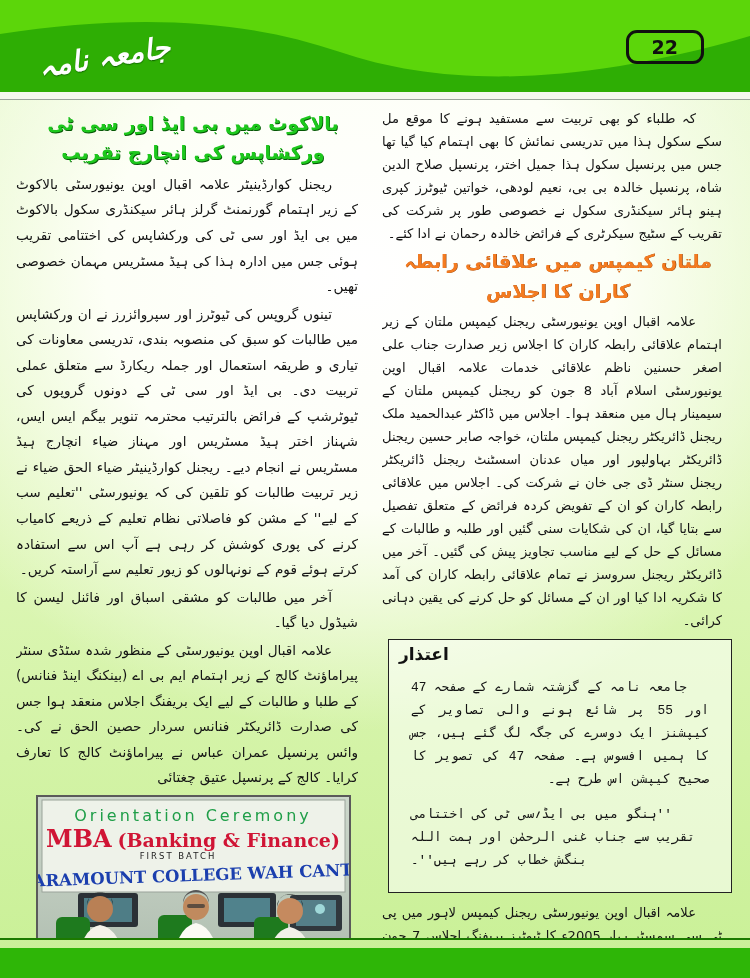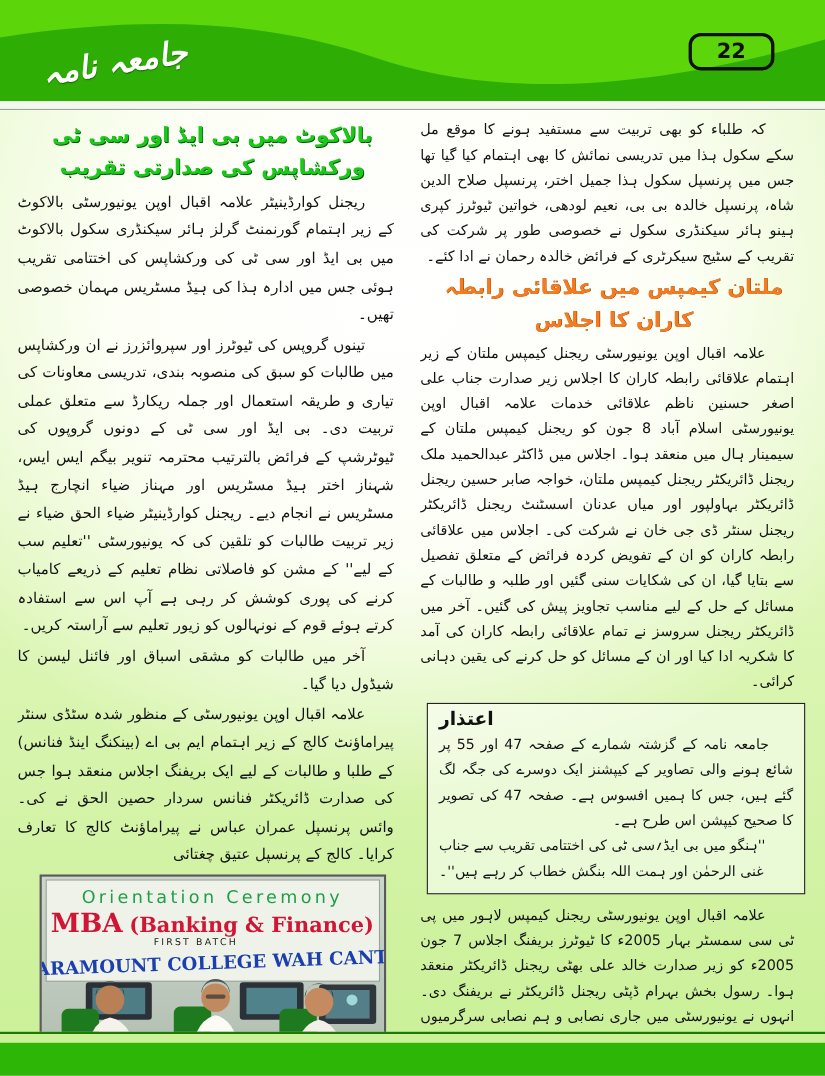--- a/index.html
+++ b/index.html
@@ -33,21 +33,21 @@
   .hl-green{color:#1dc81d;text-shadow:.7px .7px 0 #045804;}
   .hl-blue{color:#4aa0dd;text-shadow:.4px .4px 0 #0b4a7a;}
   .hl-orange{color:#f47b20;text-shadow:.4px .4px 0 #7a3000;font-size:18px;}
   .hl-magenta{color:#ee1fd4;text-shadow:.4px .4px 0 #70005e;font-size:18px;}
 
   .last-line{text-indent:26px;text-align:right;}
 
   
   .apology{border:1.6px solid #222;margin:6px 2px 8px 6px;padding:4px 10px 8px 10px;background:rgba(255,255,255,.55);}
   .apology h3{margin:0 0 2px 0;text-align:left;font-size:17px;color:#111;}
-  .apology p{margin:0;font-size:12.8px;line-height:1.8;text-align:justify;color:#141414;text-indent:22px;}
+  .apology p{margin:12px;font-size:12.8px;line-height:1.8;text-align:justify;color:#141414;text-indent:22px;font-family:Liberation Mono, monospace;}
   .apology p.quote{text-align:left;text-indent:0;}
 
   
   .photo-wrap{margin:4px auto 0 auto;width:315px;}
   .photo-frame{border:2px solid #5a5a5a;background:#cfd8cc;line-height:0;}
 
   
   .footer{position:absolute;left:0;bottom:0;width:750px;height:40px;}
   .footer .rule{height:2px;background:#1c7a00;}
   .footer .gap{height:8px;}
@@ -79,21 +79,21 @@
       <div class="apology">
         <h3>اعتذار</h3>
         <p>جامعہ نامہ کے گزشتہ شمارے کے صفحہ 47 اور 55 پر شائع ہونے والی تصاویر کے کیپشنز ایک دوسرے کی جگہ لگ گئے ہیں، جس کا ہمیں افسوس ہے۔ صفحہ 47 کی تصویر کا صحیح کیپشن اس طرح ہے۔</p>
         <p class="quote">''ہنگو میں بی ایڈ؍سی ٹی کی اختتامی تقریب سے جناب غنی الرحمٰن اور ہمت اللہ بنگش خطاب کر رہے ہیں''۔</p>
       </div>
 
       <p class="body">علامہ اقبال اوپن یونیورسٹی ریجنل کیمپس لاہور میں پی ٹی سی سمسٹر بہار 2005ء کا ٹیوٹرز بریفنگ اجلاس 7 جون 2005ء کو زیر صدارت خالد علی بھٹی ریجنل ڈائریکٹر منعقد ہوا۔ رسول بخش بہرام ڈپٹی ریجنل ڈائریکٹر نے بریفنگ دی۔ انہوں نے یونیورسٹی میں جاری نصابی و ہم نصابی سرگرمیوں پر تفصیل سے روشنی ڈالنے کے علاوہ ٹیوٹرز کو ٹیوٹوریلز میٹنگ میں طلباء کی صحیح رہنمائی، مشقوں کی جانچ پڑتال، جائزہ فارم، مجموعی گوشوارہ اور اعزازیہ بل کی تیاری اور دفتر ہذا میں بروقت ترسیل کے بارے میں تفصیلات بتائیں۔ اپنے صدارتی خطاب میں ریجنل ڈائریکٹر نے ٹیوٹرز کو اپنی ذمہ داری محنت و لگن سے ادا کرنے کی تلقین کی۔</p>
     </div>
 
     <div class="col">
-      <h2 class="headline hl-green">بالاکوٹ میں بی ایڈ اور سی ٹی ورکشاپس کی صدارتی تقریب</h2>
+      <h2 class="headline hl-green">بالاکوٹ میں بی ایڈ اور سی ٹی ورکشاپس کی انچارج تقریب</h2>
       <p class="body">ریجنل کوارڈینیٹر علامہ اقبال اوپن یونیورسٹی بالاکوٹ کے زیر اہتمام گورنمنٹ گرلز ہائر سیکنڈری سکول بالاکوٹ میں بی ایڈ اور سی ٹی کی ورکشاپس کی اختتامی تقریب ہوئی جس میں ادارہ ہذا کی ہیڈ مسٹریس مہمان خصوصی تھیں۔</p>
       <p class="body">تینوں گروپس کی ٹیوٹرز اور سپروائزرز نے ان ورکشاپس میں طالبات کو سبق کی منصوبہ بندی، تدریسی معاونات کی تیاری و طریقہ استعمال اور جملہ ریکارڈ سے متعلق عملی تربیت دی۔ بی ایڈ اور سی ٹی کے دونوں گروپوں کی ٹیوٹرشپ کے فرائض بالترتیب محترمہ تنویر بیگم ایس ایس، شہناز اختر ہیڈ مسٹریس اور مہناز ضیاء انچارج ہیڈ مسٹریس نے انجام دیے۔ ریجنل کوارڈینیٹر ضیاء الحق ضیاء نے زیر تربیت طالبات کو تلقین کی کہ یونیورسٹی ''تعلیم سب کے لیے'' کے مشن کو فاصلاتی نظام تعلیم کے ذریعے کامیاب کرنے کی پوری کوشش کر رہی ہے آپ اس سے استفادہ کرتے ہوئے قوم کے نونہالوں کو زیور تعلیم سے آراستہ کریں۔</p>
       <p class="body last-line">آخر میں طالبات کو مشقی اسباق اور فائنل لیسن کا شیڈول دیا گیا۔</p>
 
       <p class="body">علامہ اقبال اوپن یونیورسٹی کے منظور شدہ سٹڈی سنٹر پیراماؤنٹ کالج کے زیر اہتمام ایم بی اے (بینکنگ اینڈ فنانس) کے طلبا و طالبات کے لیے ایک بریفنگ اجلاس منعقد ہوا جس کی صدارت ڈائریکٹر فنانس سردار حصین الحق نے کی۔ وائس پرنسپل عمران عباس نے پیراماؤنٹ کالج کا تعارف کرایا۔ کالج کے پرنسپل عتیق چغتائی</p>
 
       <div class="photo-wrap">
         <div class="photo-frame">
           <svg width="311" height="178" viewBox="0 0 311 178">
             <defs>

